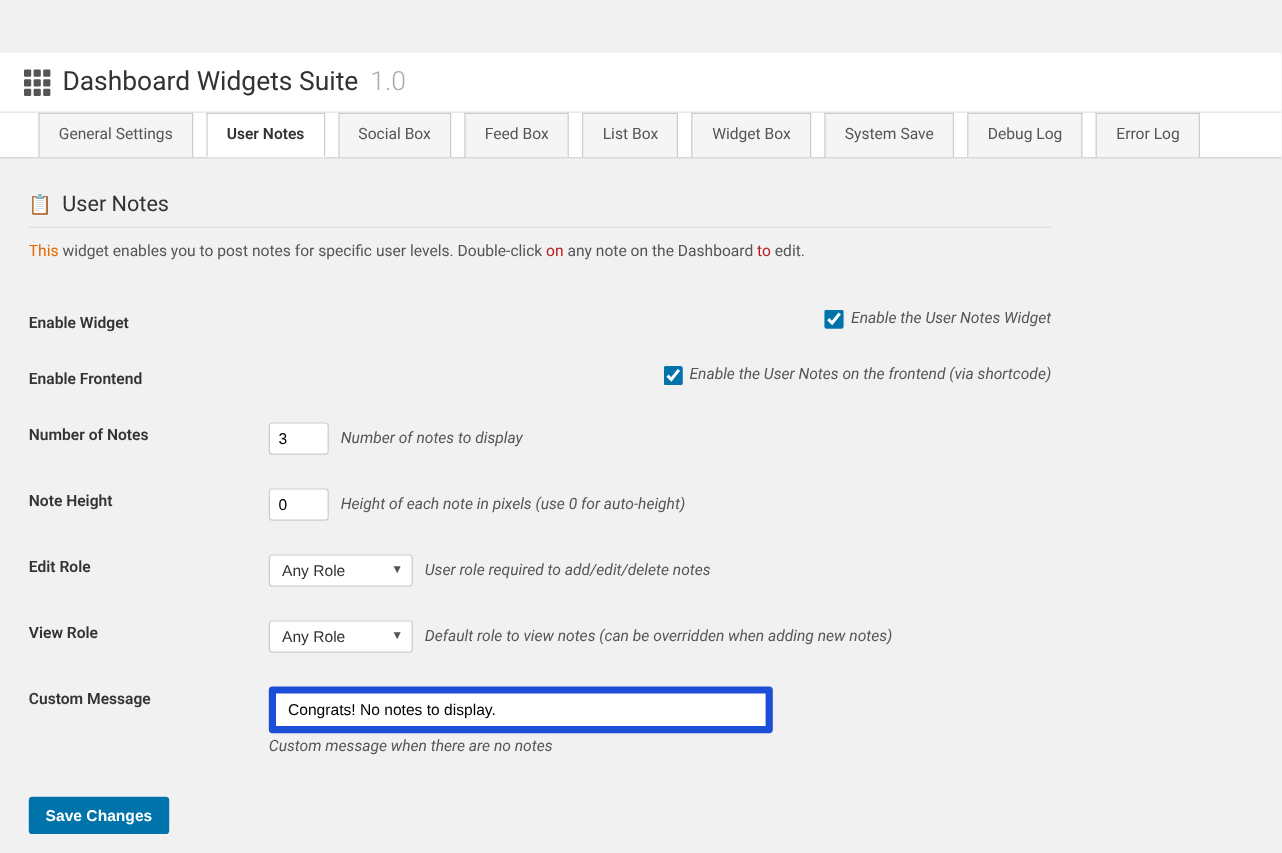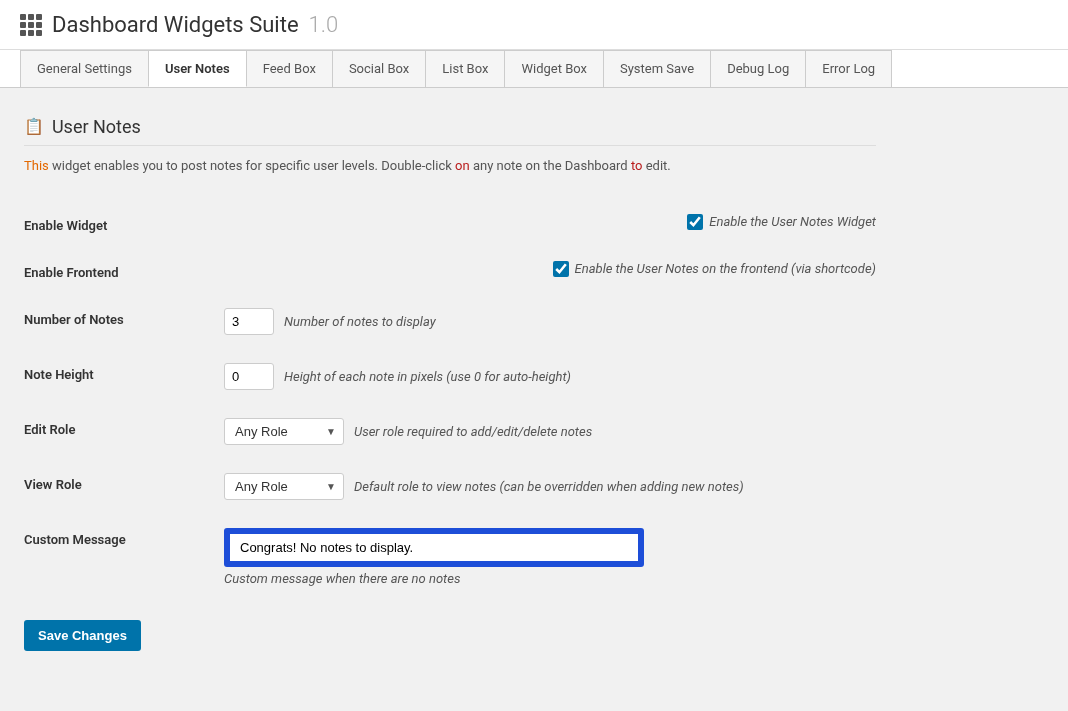--- a/index.html
+++ b/index.html
@@ -9,20 +9,21 @@
       background: #f1f1f1;
       color: #333;
     }
     .app-header {
       background: #fff;
       padding: 12px 20px;
       display: flex;
       align-items: center;
       gap: 10px;
       border-bottom: 1px solid #ddd;
+      margin-top: 44px;
     }
     .app-title {
       font-size: 22px;
       font-weight: 400;
       color: #333;
     }
     .app-version {
       font-size: 22px;
       color: #aaa;
       font-weight: 300;
@@ -33,24 +34,24 @@
       gap: 2px;
     }
     .grid-dot {
       width: 6px;
       height: 6px;
       background: #555;
       border-radius: 1px;
     }
     .tabs-bar {
       background: #fff;
-      padding: 0 20px;
+      padding: 0 32px;
       border-bottom: 1px solid #ccc;
       display: flex;
-      gap: 0;
+      gap: 12px;
     }
     .tab {
       padding: 10px 16px;
       cursor: pointer;
       border: 1px solid #ccc;
       border-bottom: none;
       background: #f5f5f5;
       color: #555;
       font-size: 13px;
       margin-right: -1px;
@@ -216,22 +217,22 @@
       <div class="grid-dot"></div>
       <div class="grid-dot"></div>
   </div>
   <span class="app-title">Dashboard Widgets Suite</span>
   <span class="app-version">1.0</span>
 </div>
 
 <div class="tabs-bar">
   <div class="tab">General Settings</div>
   <div class="tab active">User Notes</div>
+  <div class="tab">Social Box</div>
   <div class="tab">Feed Box</div>
-  <div class="tab">Social Box</div>
   <div class="tab">List Box</div>
   <div class="tab">Widget Box</div>
   <div class="tab">System Save</div>
   <div class="tab">Debug Log</div>
   <div class="tab">Error Log</div>
 </div>
 
 <div class="content">
   <div class="section-header" style="margin-top:8px;">
     <span class="section-icon">📋</span>

